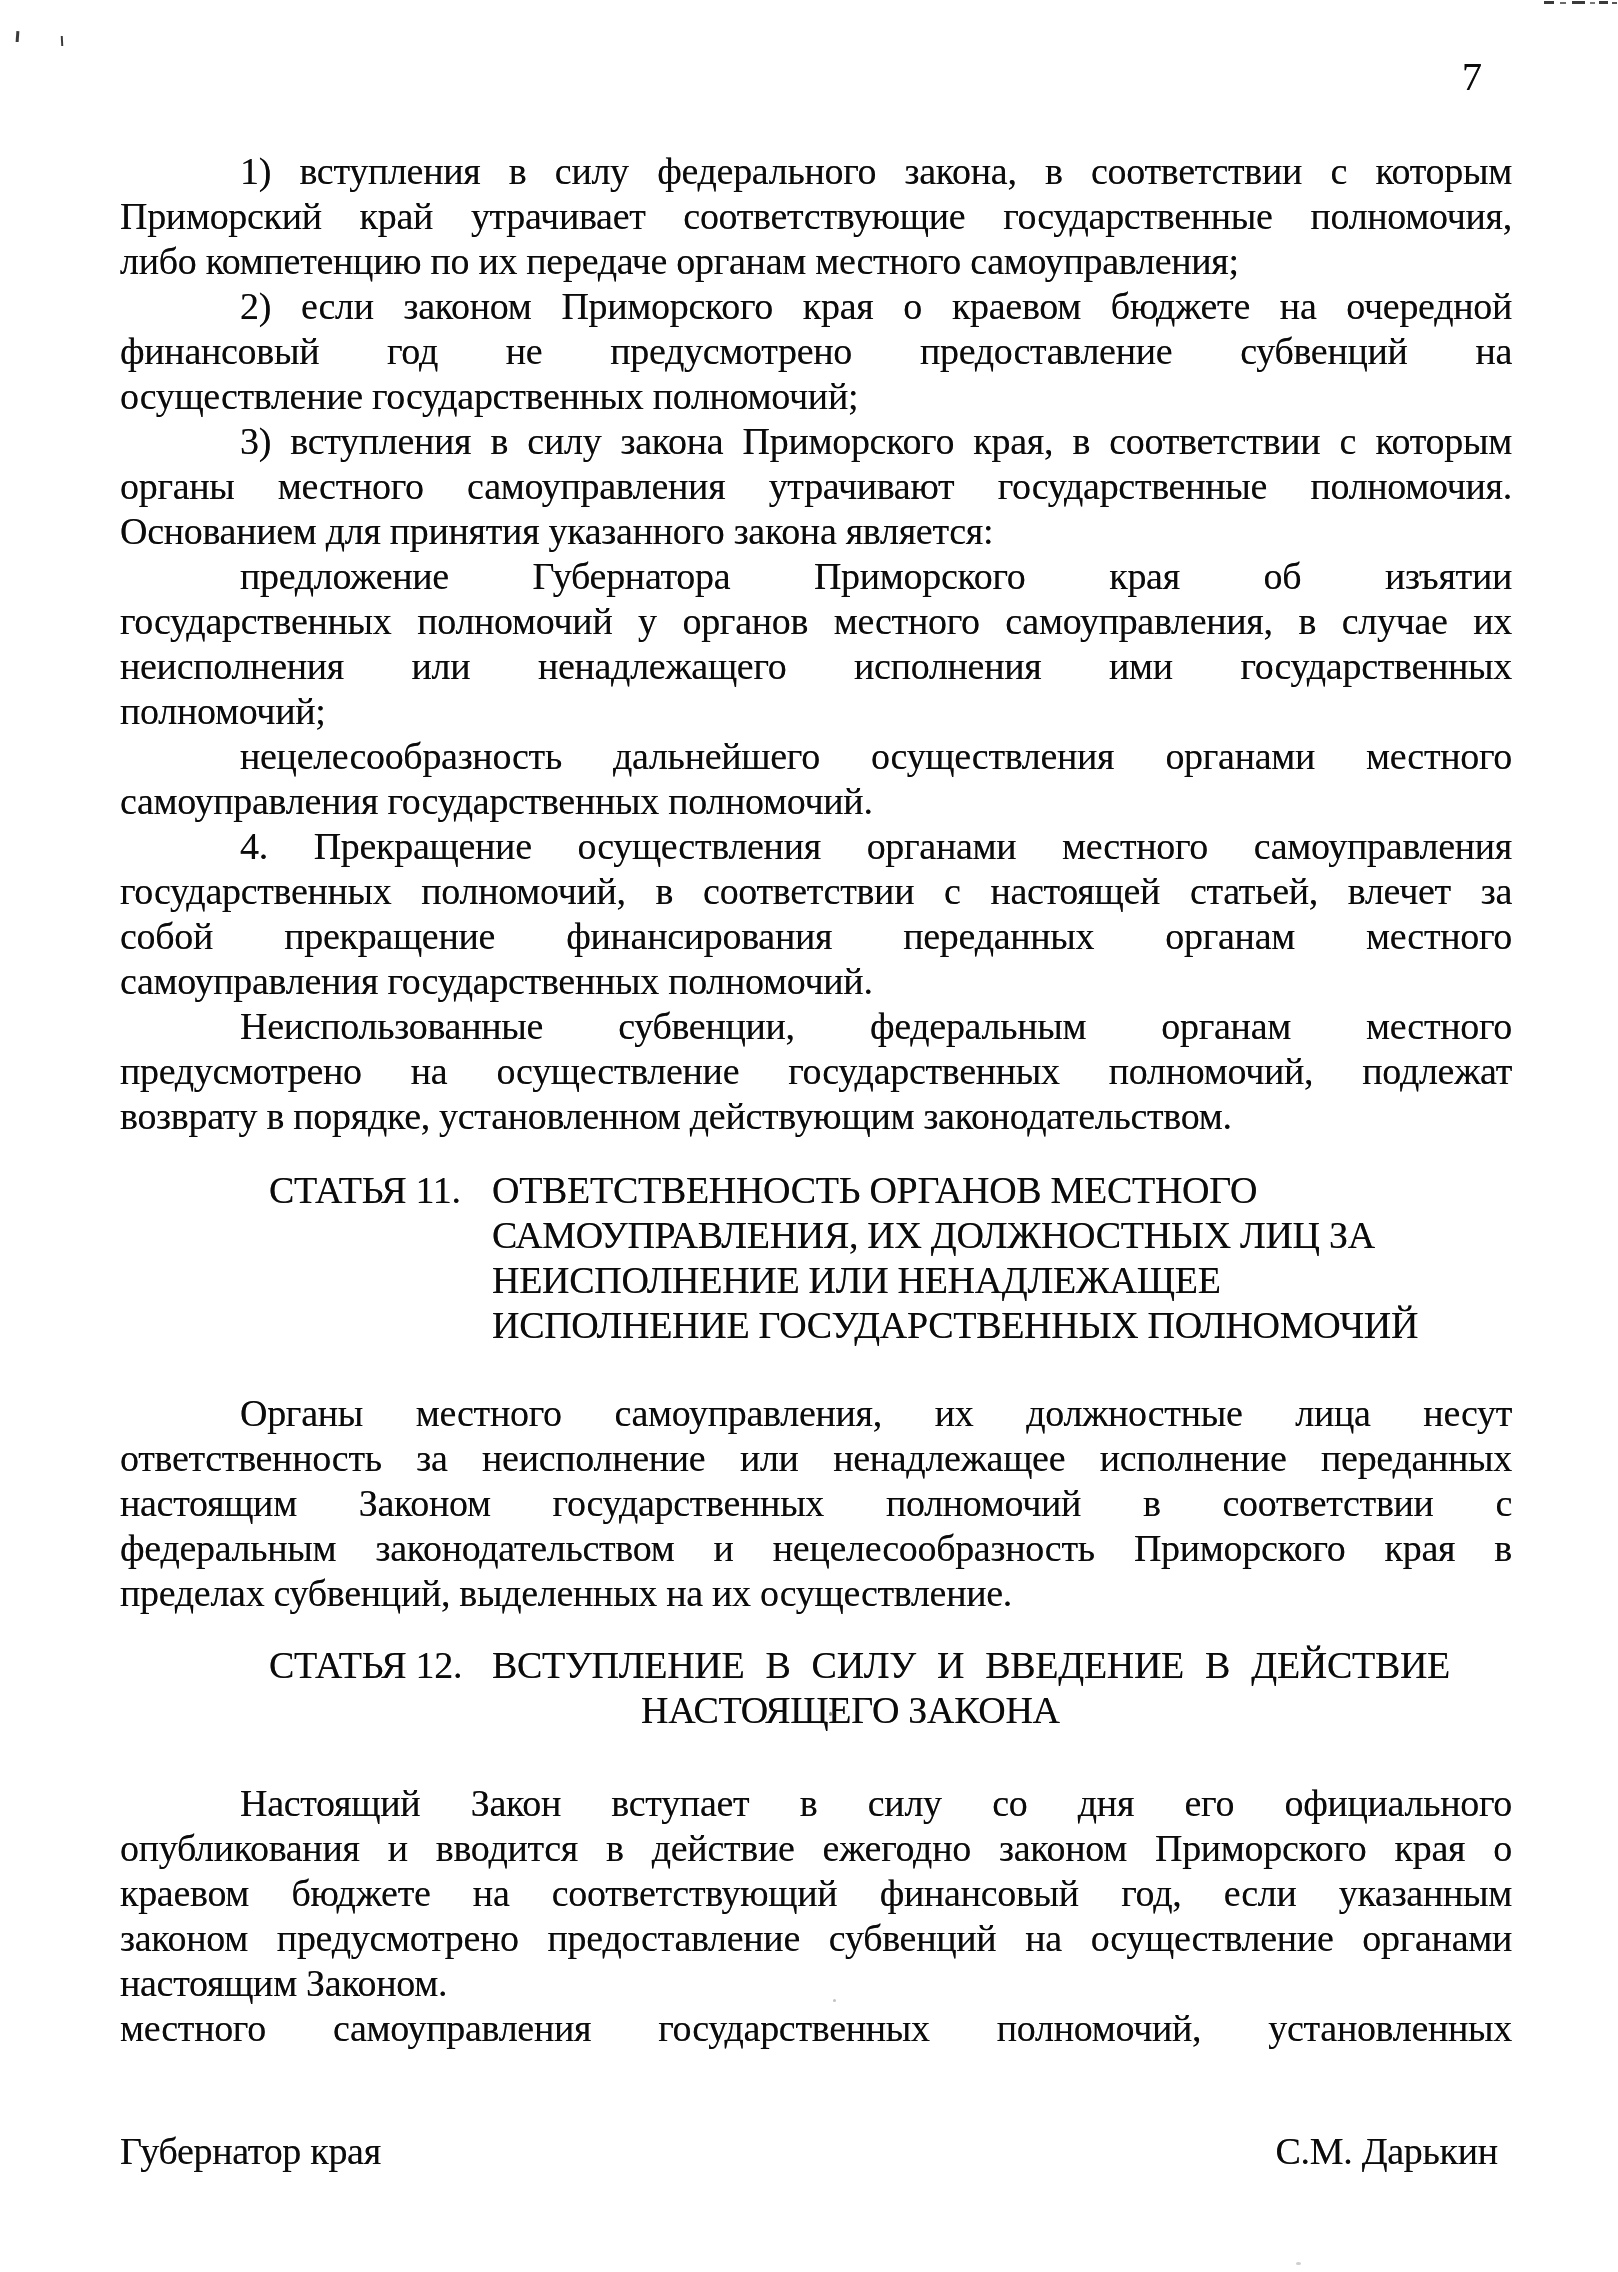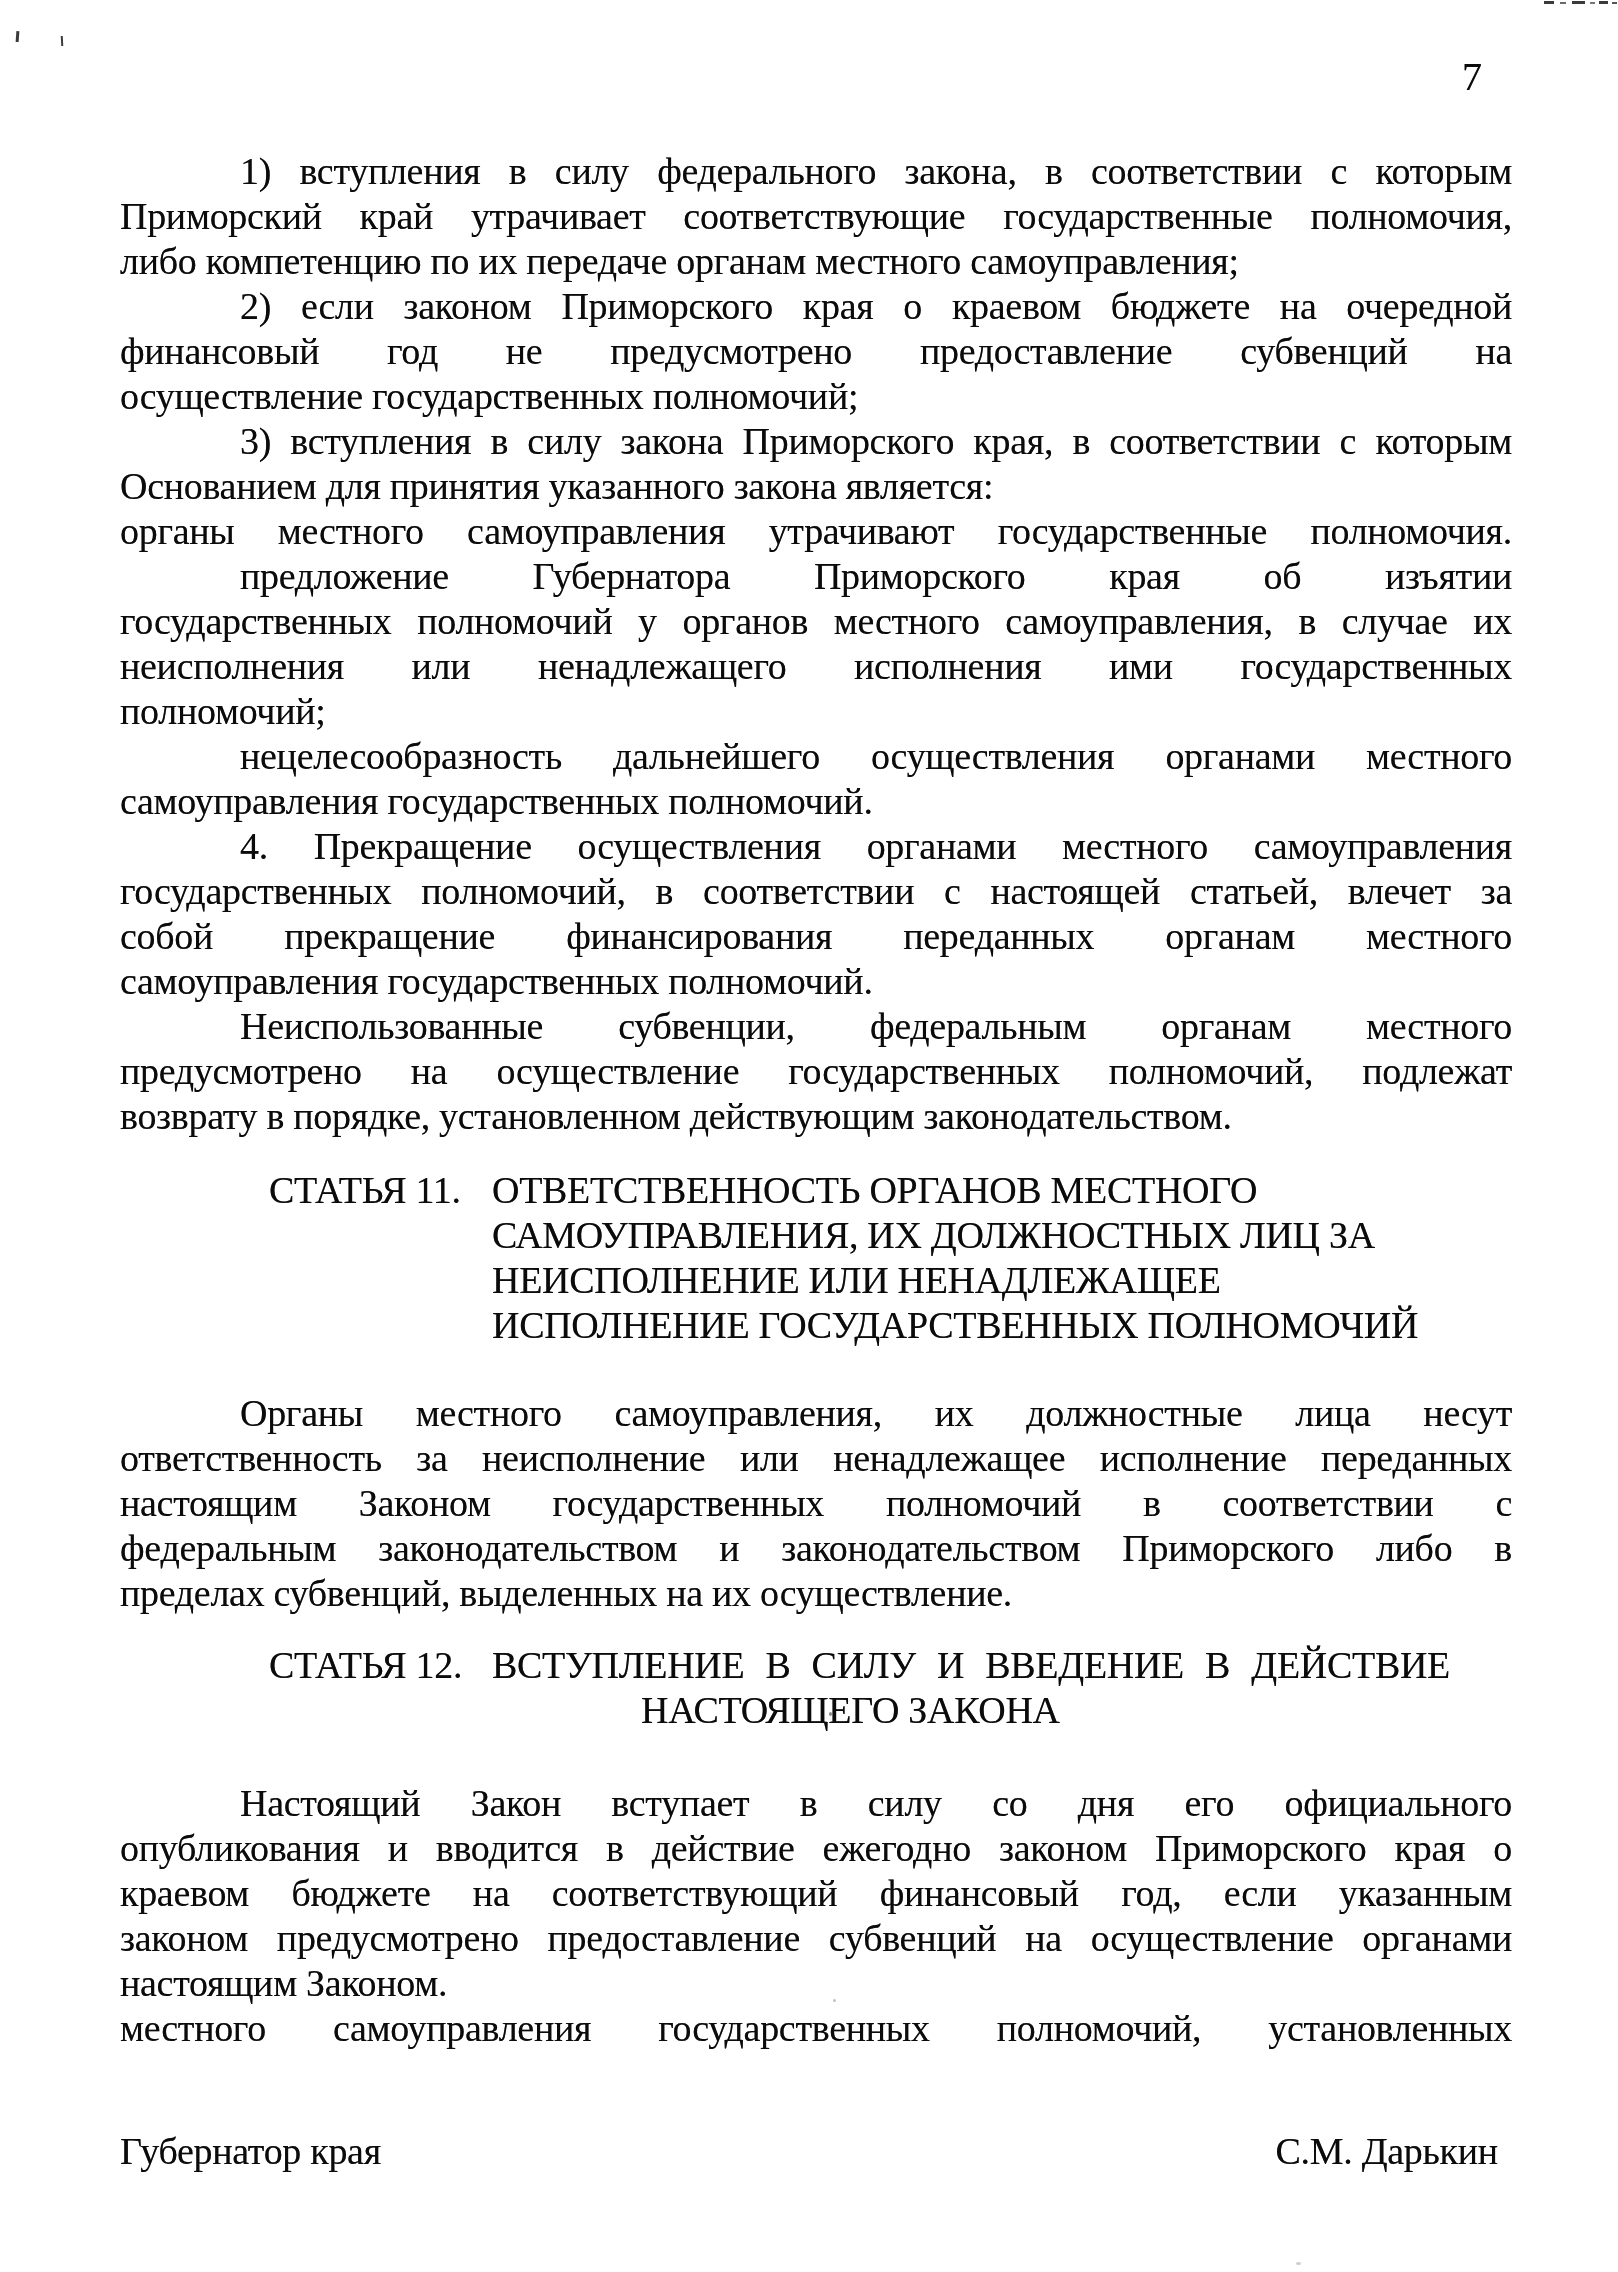--- a/index.html
+++ b/index.html
@@ -102,22 +102,22 @@
           <div class="line">Приморский край утрачивает соответствующие государственные полномочия,</div>
           <div class="line last">либо компетенцию по их передаче органам местного самоуправления;</div>
         </div>
         <div class="block para">
           <div class="line first">2) если законом Приморского края о краевом бюджете на очередной</div>
           <div class="line">финансовый год не предусмотрено предоставление субвенций на</div>
           <div class="line last">осуществление государственных полномочий;</div>
         </div>
         <div class="block para">
           <div class="line first">3) вступления в силу закона Приморского края, в соответствии с которым</div>
+          <div class="line">органы местного самоуправления утрачивают государственные полномочия.</div>
           <div class="line last">Основанием для принятия указанного закона является:</div>
-          <div class="line">органы местного самоуправления утрачивают государственные полномочия.</div>
         </div>
         <div class="block para">
           <div class="line first">предложение Губернатора Приморского края об изъятии</div>
           <div class="line">государственных полномочий у органов местного самоуправления, в случае их</div>
           <div class="line">неисполнения или ненадлежащего исполнения ими государственных</div>
           <div class="line last">полномочий;</div>
         </div>
         <div class="block para">
           <div class="line first">нецелесообразность дальнейшего осуществления органами местного</div>
           <div class="line last">самоуправления государственных полномочий.</div>
@@ -139,21 +139,21 @@
             <span class="h-text">ОТВЕТСТВЕННОСТЬ ОРГАНОВ МЕСТНОГО</span>
           </div>
           <div class="h-cont">САМОУПРАВЛЕНИЯ, ИХ ДОЛЖНОСТНЫХ ЛИЦ ЗА</div>
           <div class="h-cont">НЕИСПОЛНЕНИЕ ИЛИ НЕНАДЛЕЖАЩЕЕ</div>
           <div class="h-cont">ИСПОЛНЕНИЕ ГОСУДАРСТВЕННЫХ ПОЛНОМОЧИЙ</div>
         </div>
         <div class="block para">
           <div class="line first">Органы местного самоуправления, их должностные лица несут</div>
           <div class="line">ответственность за неисполнение или ненадлежащее исполнение переданных</div>
           <div class="line">настоящим Законом государственных полномочий в соответствии с</div>
-          <div class="line">федеральным законодательством и законодательством Приморского либо в</div>
+          <div class="line">федеральным законодательством и нецелесообразность Приморского края в</div>
           <div class="line last">пределах субвенций, выделенных на их осуществление.</div>
         </div>
         <div class="block heading">
           <div class="h-first">
             <span class="h-label">СТАТЬЯ 12.</span>
             <span class="h-text just">ВСТУПЛЕНИЕ В СИЛУ И ВВЕДЕНИЕ В ДЕЙСТВИЕ</span>
           </div>
           <div class="h-cont">НАСТОЯЩЕГО ЗАКОНА</div>
         </div>
         <div class="block para">

